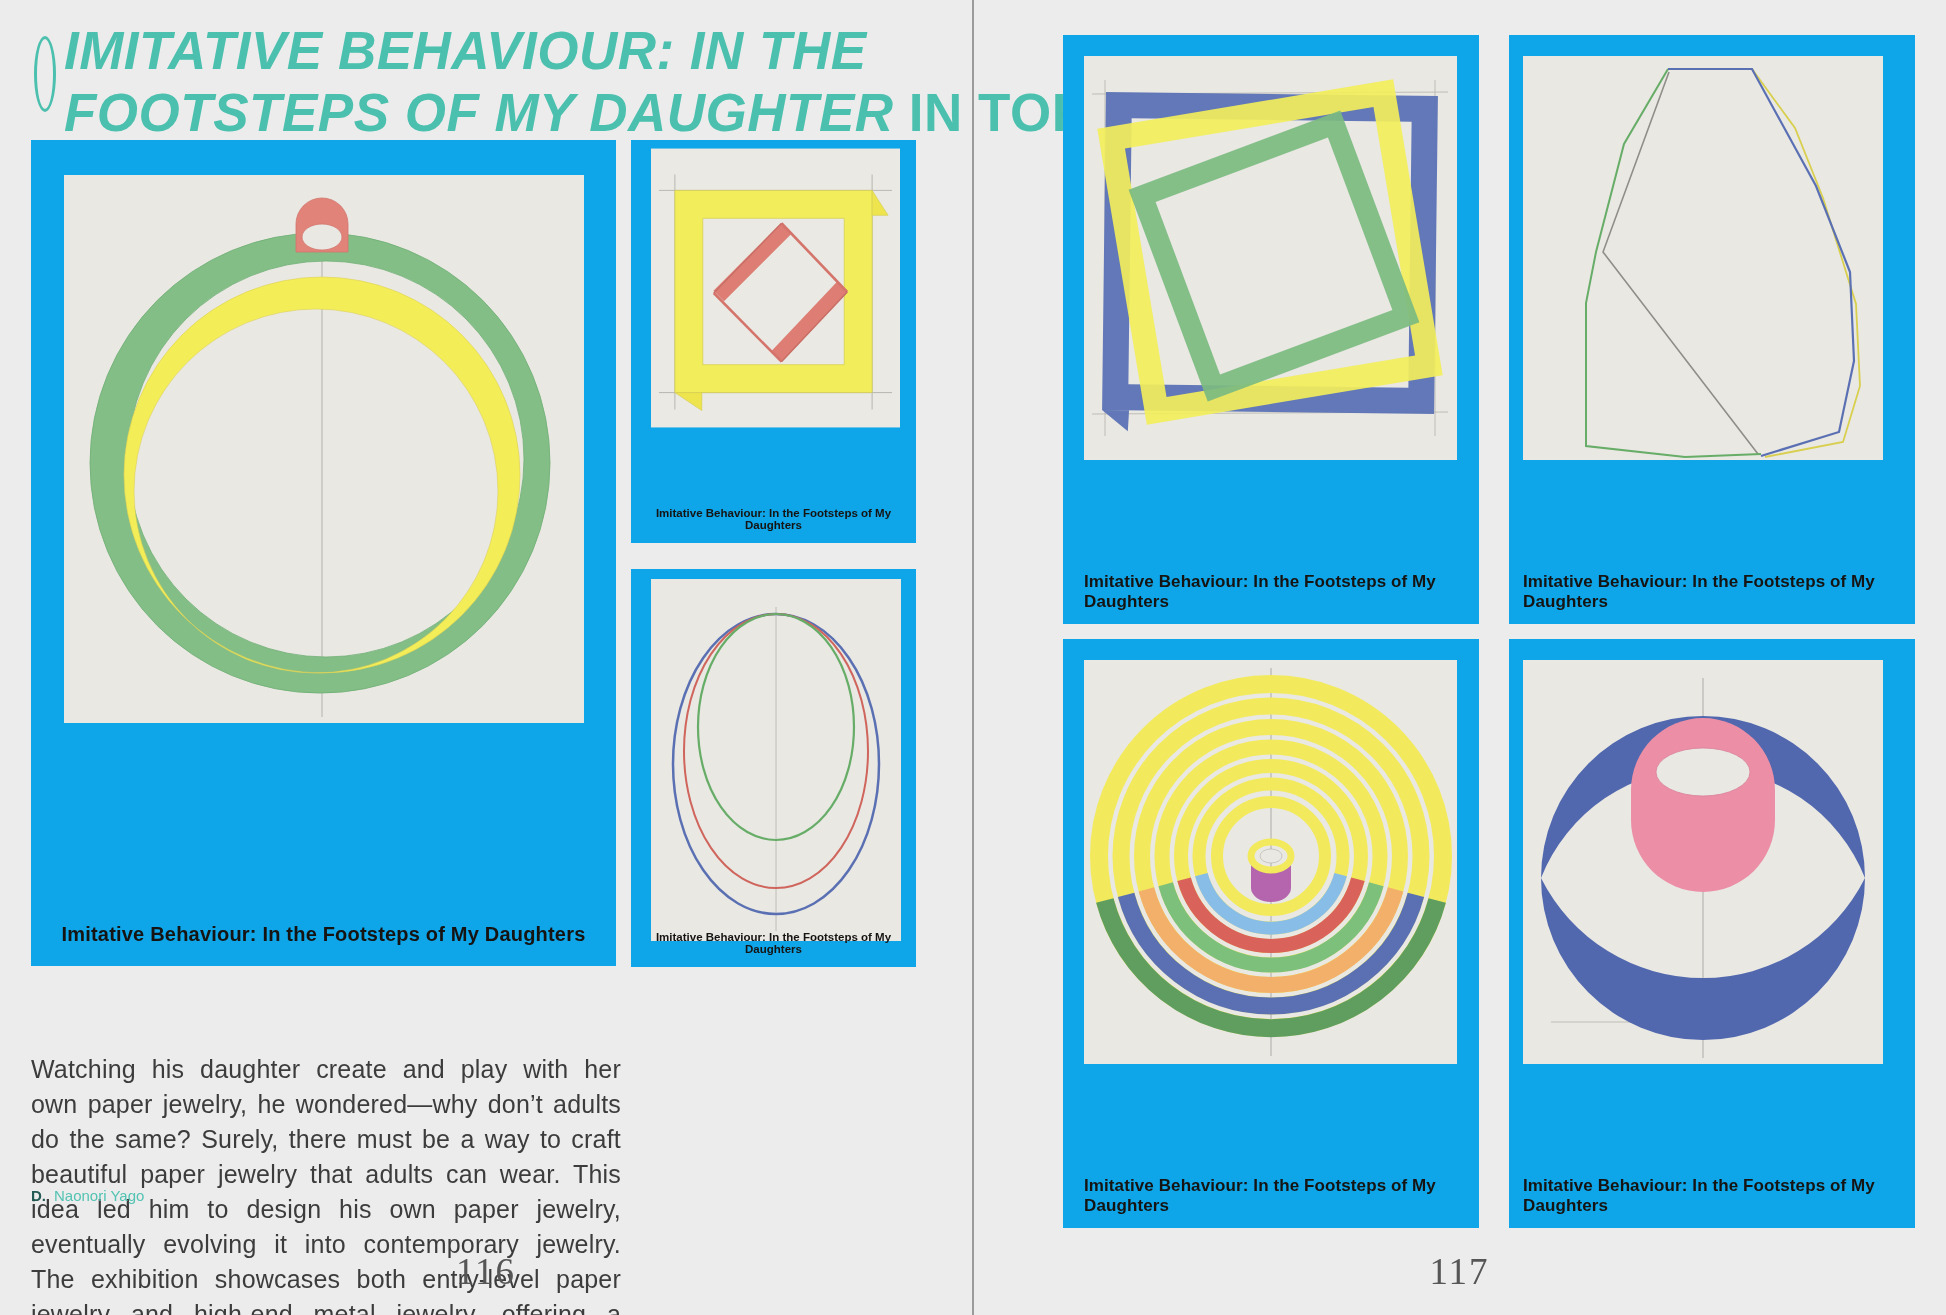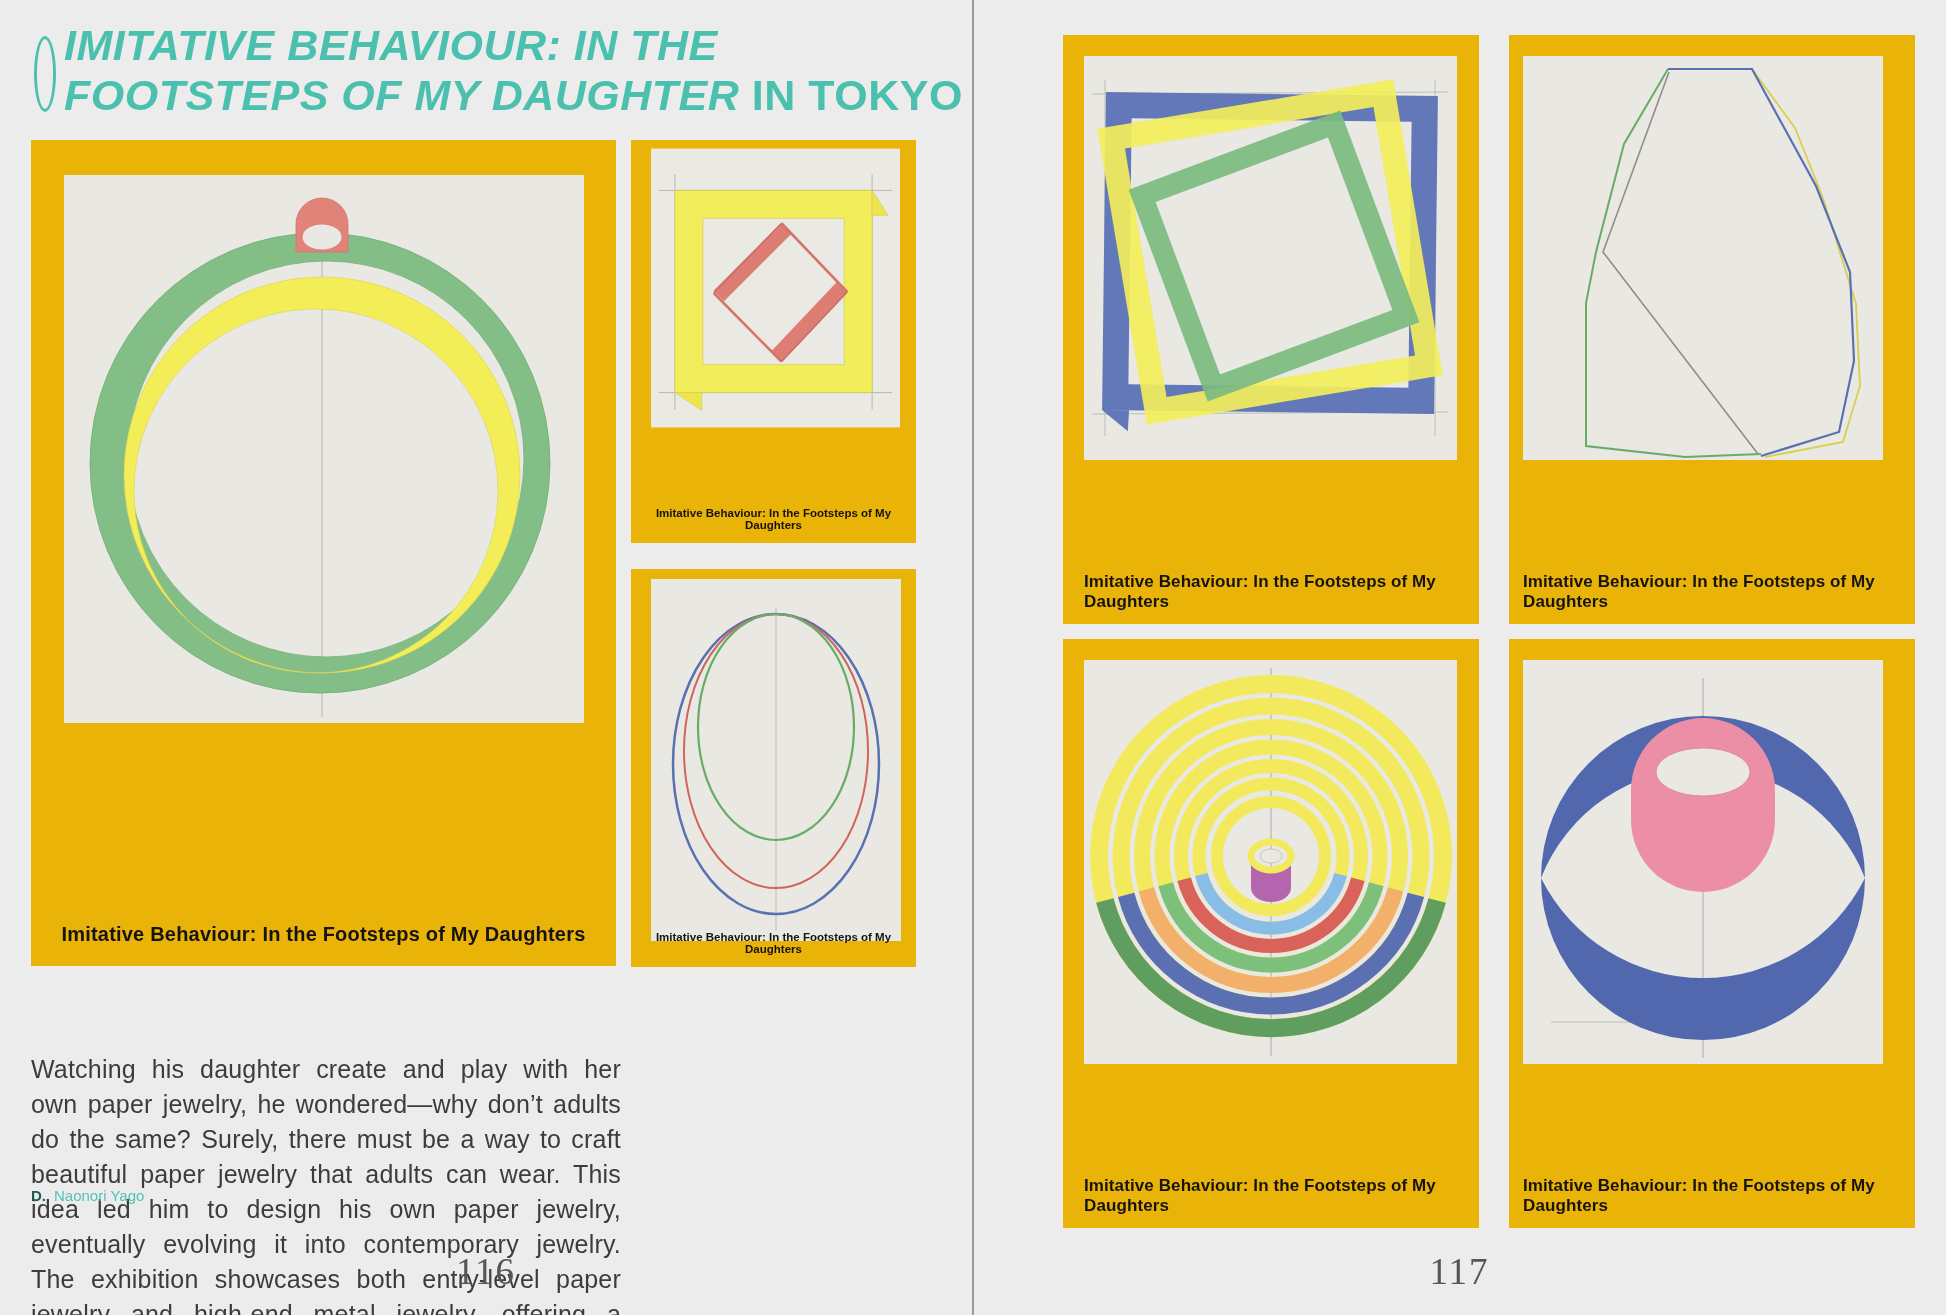--- a/index.html
+++ b/index.html
@@ -5,25 +5,25 @@
   :root { --accent:#4cc0ae; }
   * { margin:0; padding:0; box-sizing:border-box; }
   body { background:#d8d8d8; font-family:"Liberation Sans", sans-serif; }
   .spread { position:relative; width:1946px; height:1315px; background:#ececec; overflow:hidden; }
   .divider { position:absolute; left:972px; top:0; width:2px; height:100%; background:#9b9b9b; }
 
   .logo-oval { position:absolute; left:34px; top:36px; width:22px; height:76px;
     border:3px solid var(--accent); border-radius:50%; background:transparent; }
 
   .title { position:absolute; left:64px; top:20px; color:var(--accent);
-    font-size:43px; font-weight:700; line-height:1.17; letter-spacing:.5px; white-space:nowrap; }
+    font-size:53px; font-weight:700; line-height:1.17; letter-spacing:.5px; white-space:nowrap; }
   .title .it { font-style:italic; }
   .title .up { font-style:normal; }
 
-  .panel { position:absolute; background:#eab308;padding-left:12px; }
+  .panel { position:absolute; background:#0ea5e9;padding-left:12px; }
   .art { position:absolute; display:block; }
   .cap { position:absolute; font-weight:700; color:#161412; }
   .cap-lg { left:0; right:0; bottom:20px; text-align:center; font-size:20px; letter-spacing:.2px; }
   .cap-sm { left:0; right:0; bottom:12px; text-align:center; font-size:11.5px; }
   .cap-md { bottom:12px; font-size:17px; letter-spacing:.1px; }
 
   .bodytext { position:absolute; left:31px; top:1052px; width:590px;
     font-size:25px; line-height:1.40; color:#3c3c3c; text-align:justify;
     letter-spacing:.2px; word-spacing:1px; }
   .credit { position:absolute; left:31px; top:1187px; font-size:15px; }

